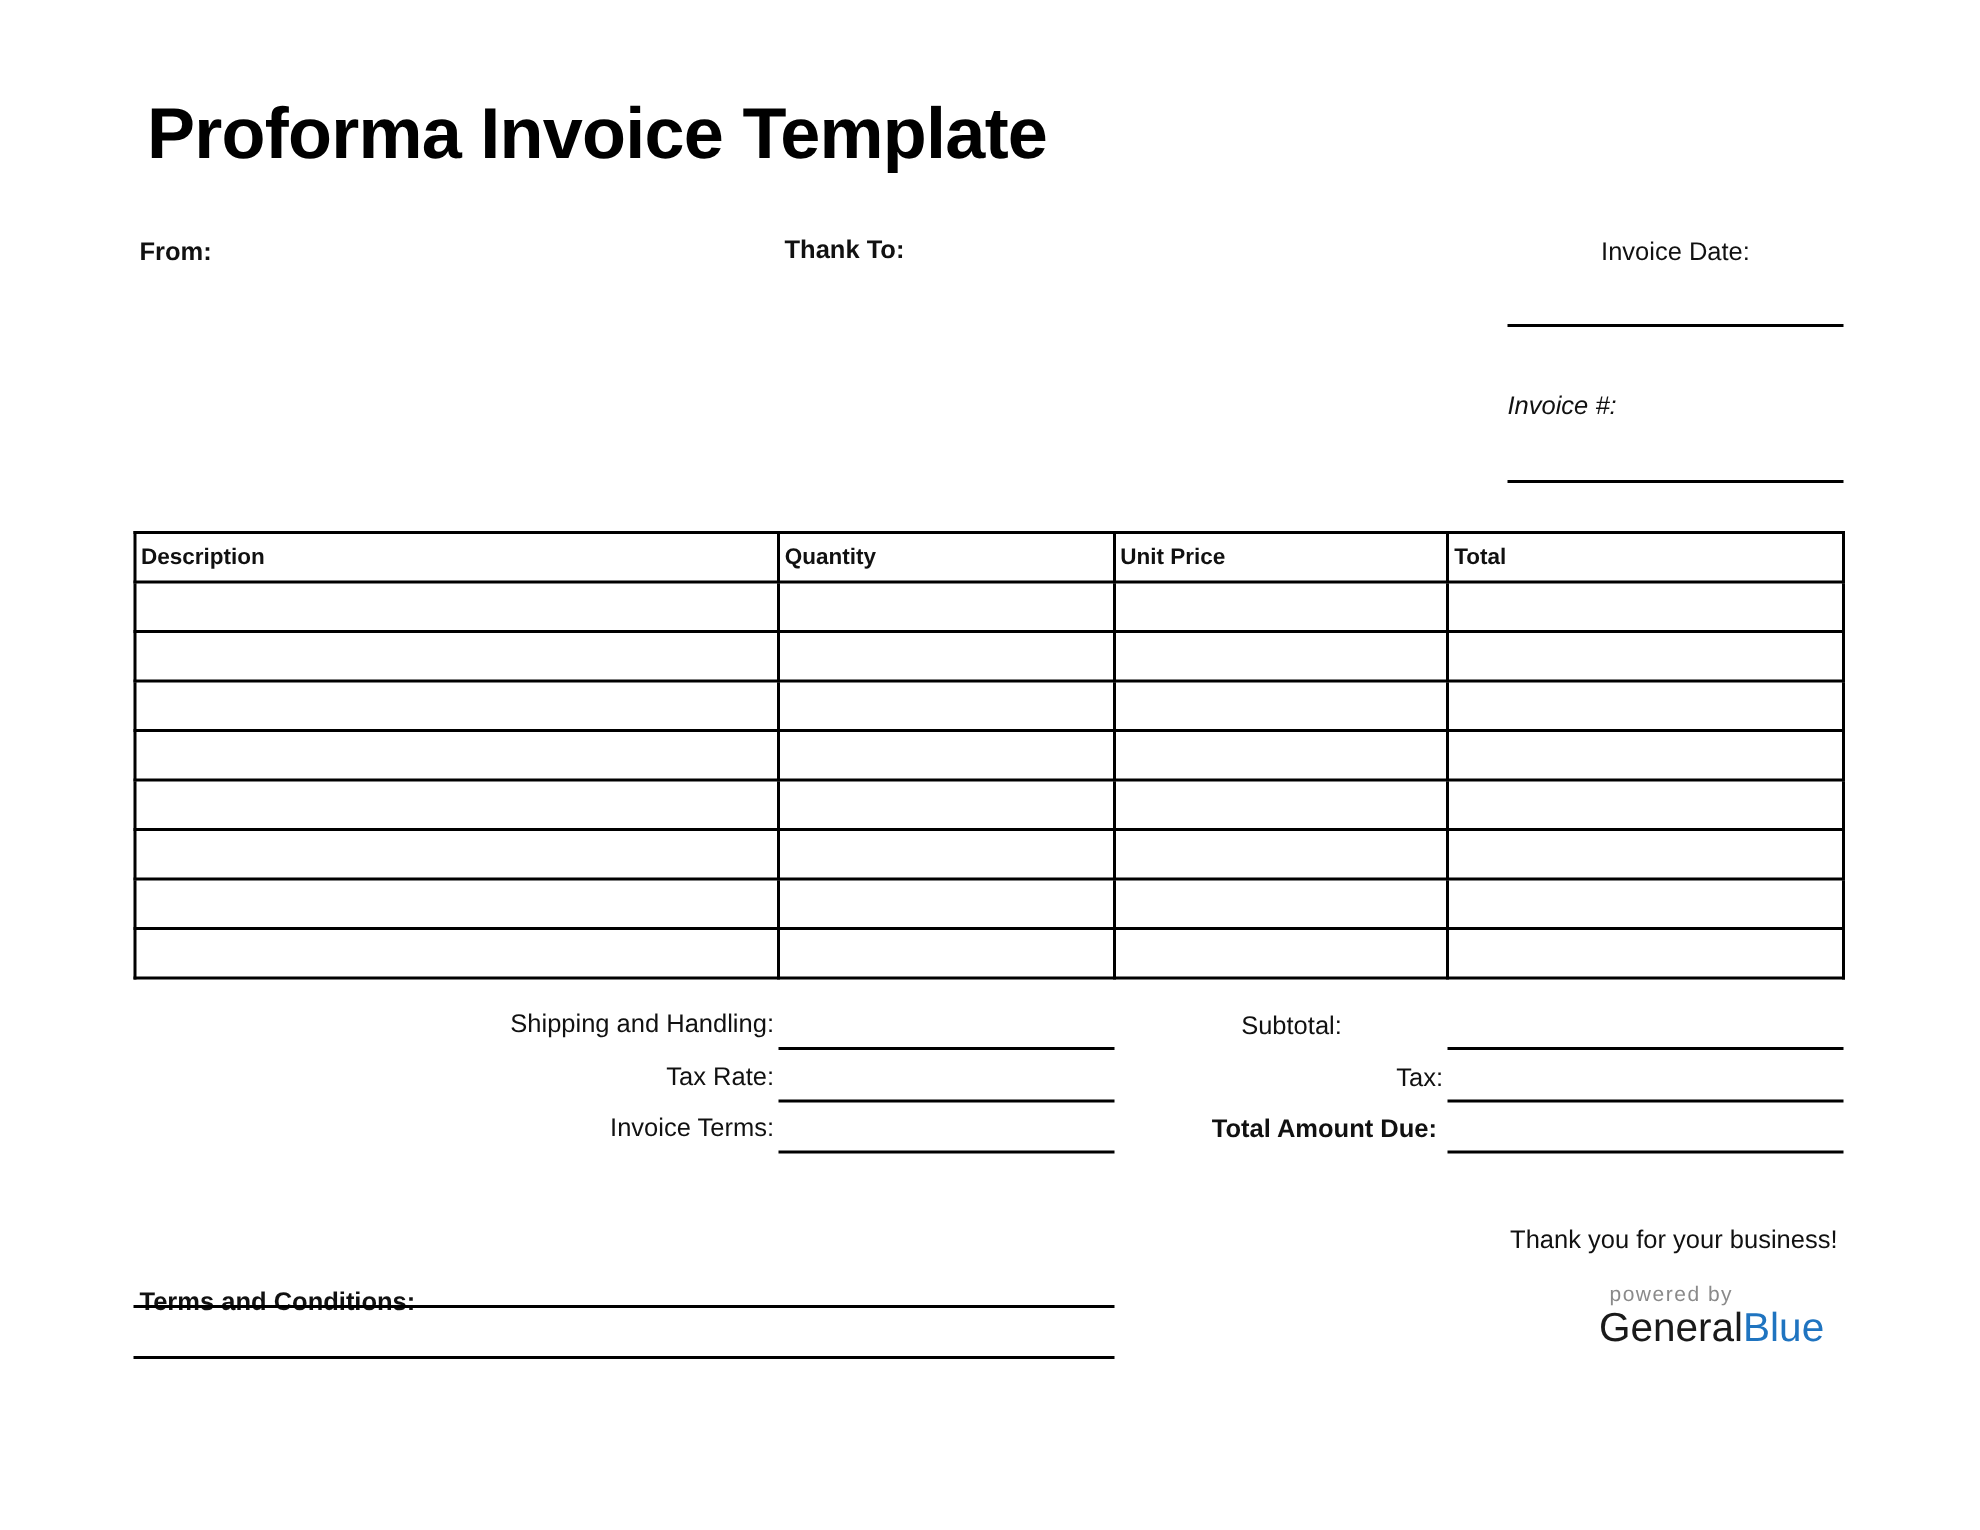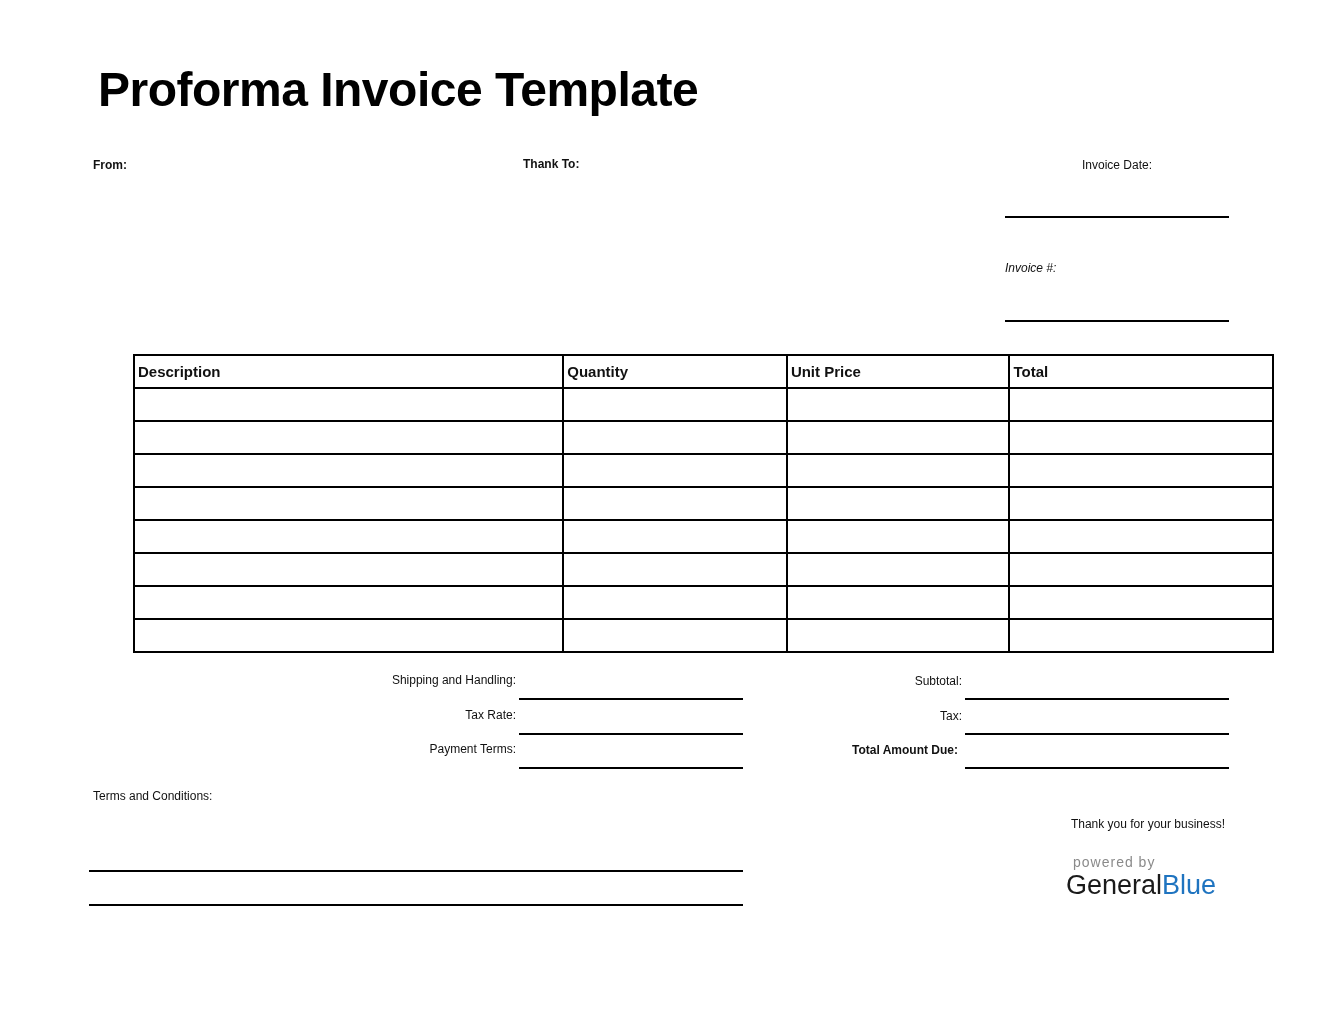--- a/index.html
+++ b/index.html
@@ -1,23 +1,23 @@
 <!DOCTYPE html>
 <html><head>
 <meta charset="utf-8">
 <style>
   html, body { margin:0; padding:0; background:#ffffff; }
   body { width:1320px; height:1020px; position:relative; overflow:hidden;
          font-family:"Liberation Sans", "DejaVu Sans", sans-serif; color:#111; }
   .abs { position:absolute; }
   .title { left:98px; top:62px; font-size:48px; font-weight:bold; letter-spacing:-0.5px; color:#000; white-space:nowrap; }
-  .lbl { font-size:12px; white-space:nowrap; }
+  .lbl { font-size:17px; white-space:nowrap; }
   .bold { font-weight:bold; }
   .line { position:absolute; height:0; border-top:2px solid #000; }
-  table.items { position:absolute; left:89px; top:354px; width:1141px; border-collapse:collapse;margin-left:44px; }
+  table.items { position:absolute; left:89px; top:354px; width:1141px; border-collapse:collapse; }
   table.items td, table.items th { border:2px solid #000; height:31px; padding:0 3px; text-align:left; vertical-align:middle; font-size:15px; }
   table.items th { font-weight:bold; }
   .right { text-align:right; }
   .powered { font-size:14px; color:#8a8a8a; letter-spacing:1px; }
   .brand { font-size:27px; white-space:nowrap; }
   .brand .g { color:#1a1a1a; }
   .brand .b { color:#1f74c0; }
 </style>
 </head>
 <body>
@@ -94,31 +94,31 @@
     <td></td>
     <td></td>
   </tr>
 </tbody>
   </table>
 
 <div class="abs lbl right" style="left:300px; width:216px; top:673px;">Shipping and Handling:</div>
 <div class="line" style="left:519px; width:224px; top:698px;"></div>
 <div class="abs lbl right" style="left:300px; width:216px; top:708px;">Tax Rate:</div>
 <div class="line" style="left:519px; width:224px; top:733px;"></div>
-<div class="abs lbl right" style="left:300px; width:216px; top:742px;">Payment Terms:</div>
+<div class="abs lbl right" style="left:300px; width:216px; top:742px;">Invoice Terms:</div>
 <div class="line" style="left:519px; width:224px; top:767px;"></div>
 
-<div class="abs lbl right" style="left:760px; width:202px; top:674px;">Subtotal:</div>
+<div class="abs lbl right" style="left:760px; width:202px; top:674px;text-align:center;">Subtotal:</div>
 <div class="line" style="left:965px; width:264px; top:698px;"></div>
 <div class="abs lbl right" style="left:760px; width:202px; top:709px;">Tax:</div>
 <div class="line" style="left:965px; width:264px; top:733px;"></div>
 <div class="abs lbl right bold" style="left:760px; width:198px; top:743px;">Total Amount Due:</div>
 <div class="line" style="left:965px; width:264px; top:767px;"></div>
 
-<div class="abs lbl" style="left:93px; top:789px;">Terms and Conditions:</div>
+<div class="abs lbl" style="left:93px; top:858px;font-weight:bold;">Terms and Conditions:</div>
 <div class="line" style="left:89px; width:654px; top:870px;"></div>
 <div class="line" style="left:89px; width:654px; top:904px;"></div>
 
 <div class="abs lbl right" style="left:980px; width:245px; top:817px;">Thank you for your business!</div>
 <div class="abs powered" style="left:1073px; top:854px;">powered by</div>
 <div class="abs brand" style="left:1066px; top:870px;text-align:right;">
   <span class="g">General</span><span class="b">Blue</span>
 </div>
 
 </body></html>

